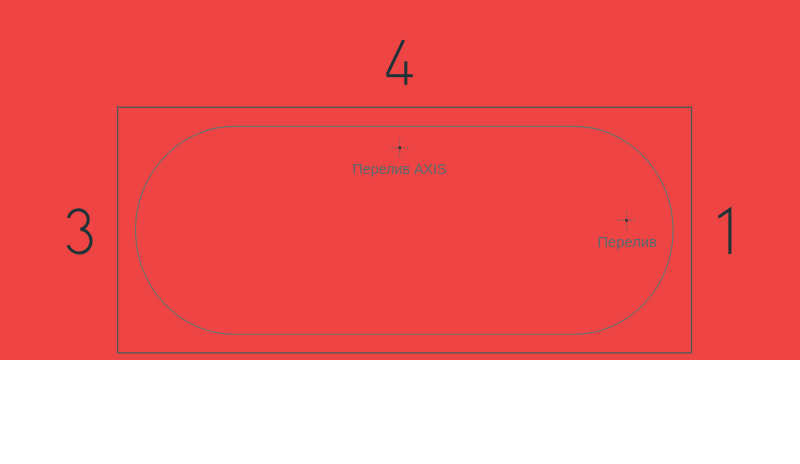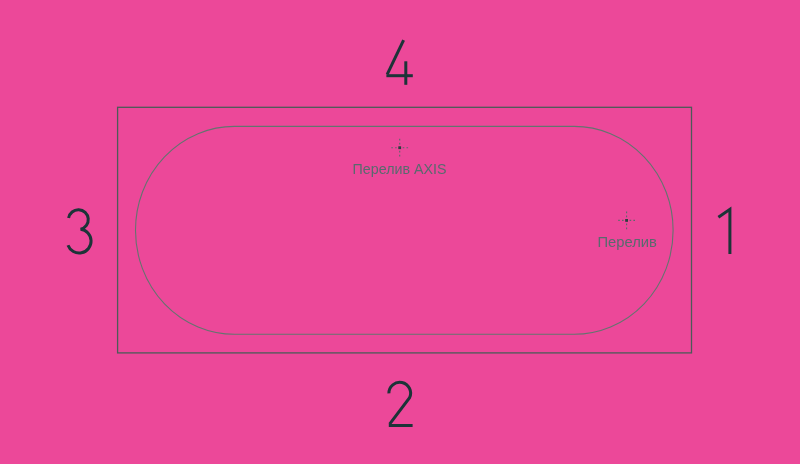--- a/index.html
+++ b/index.html
@@ -1,16 +1,16 @@
 <!DOCTYPE html>
 <html><head>
 <meta charset="utf-8">
 <style>
   html,body{margin:0;padding:0;background:#ffffff;}
-  .page{position:relative;width:800px;height:464px;background:#ec4899;overflow:hidden;}
+  .page{position:relative;width:800px;height:360px;background:#ef4444;overflow:hidden;}
   svg text{font-family:"Liberation Sans",sans-serif;}
 </style>
 </head>
 <body>
 
 <div class="page">
 <svg width="800" height="464" viewBox="0 0 800 464" xmlns="http://www.w3.org/2000/svg">
 
   <rect x="117.6" y="107.3" width="573.9" height="245.6" fill="none" stroke="#4c5b58" stroke-width="1.3"></rect>
 

